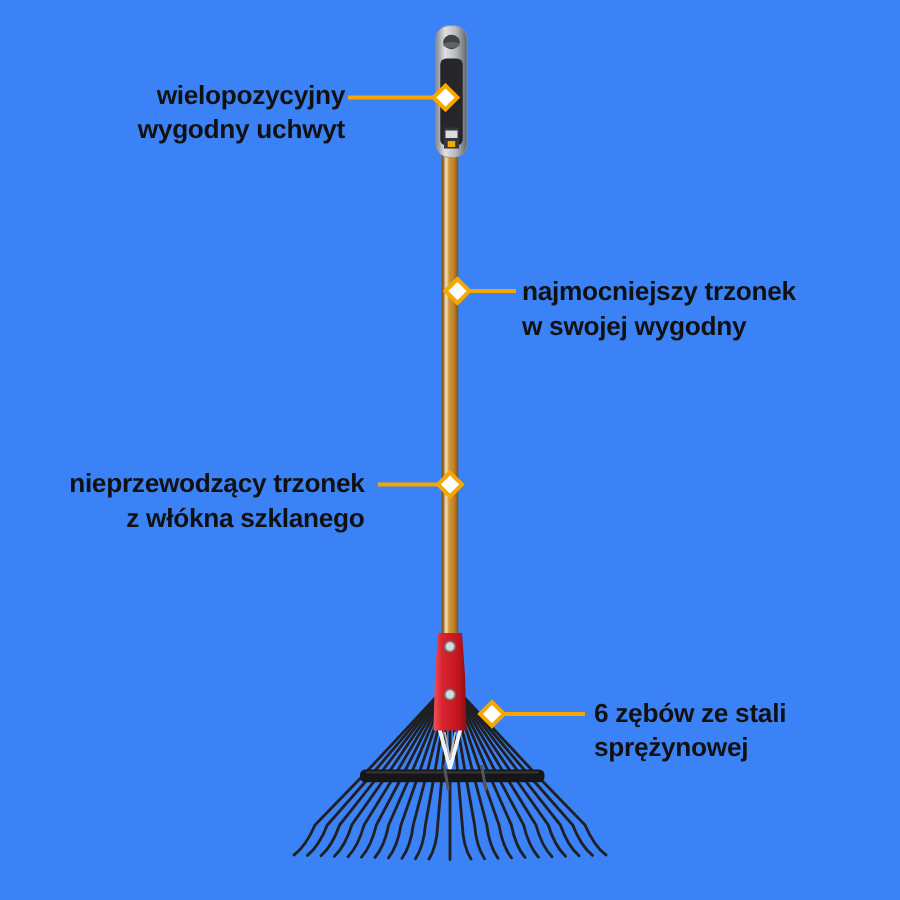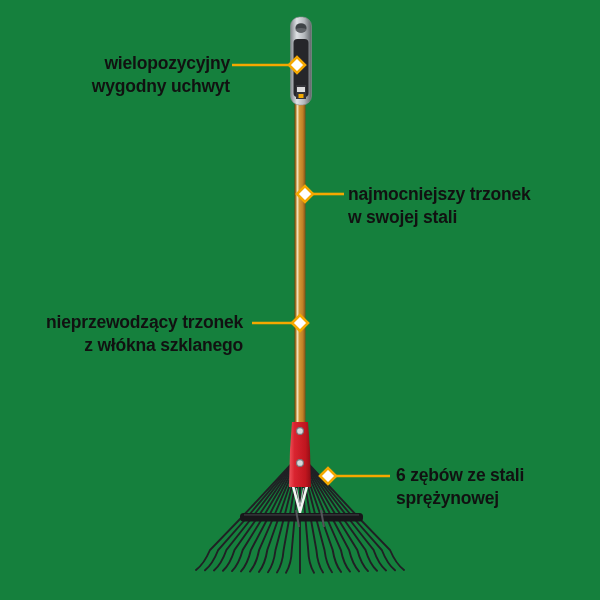--- a/index.html
+++ b/index.html
@@ -4,21 +4,21 @@
 <style>
   html, body {
     margin: 0;
     padding: 0;
     background: #ffffff;
   }
   .stage {
     position: relative;
     width: 600px;
     height: 600px;
-    background: #15803d;
+    background: #3b82f6;
     overflow: hidden;
     font-family: "Liberation Sans", sans-serif;
   }
   .rake-svg {
     position: absolute;
     left: 0;
     top: 0;
   }
   .label {
     position: absolute;
@@ -133,21 +133,21 @@
     <path class="dmd" d="M289,65 L297,57 L305,65 L297,73 Z"></path>
     <path class="dmd" d="M297,194 L305,186 L313,194 L305,202 Z"></path>
     <path class="dmd" d="M292,323 L300,315 L308,323 L300,331 Z"></path>
     <path class="dmd" d="M320,476 L328,468 L336,476 L328,484 Z"></path>
   </svg>
 
   <div class="label align-right" style="right:370px; top:52px;">wielopozycyjny
 wygodny uchwyt</div>
 
   <div class="label align-left" style="left:348px; top:183px;">najmocniejszy trzonek
-w swojej stali</div>
+w swojej wygodny</div>
 
   <div class="label align-right" style="right:357px; top:311px;">nieprzewodzący trzonek
 z włókna szklanego</div>
 
   <div class="label align-left" style="left:396px; top:464px;">6 zębów ze stali
 sprężynowej</div>
 
 </div>
 
 </body></html>

